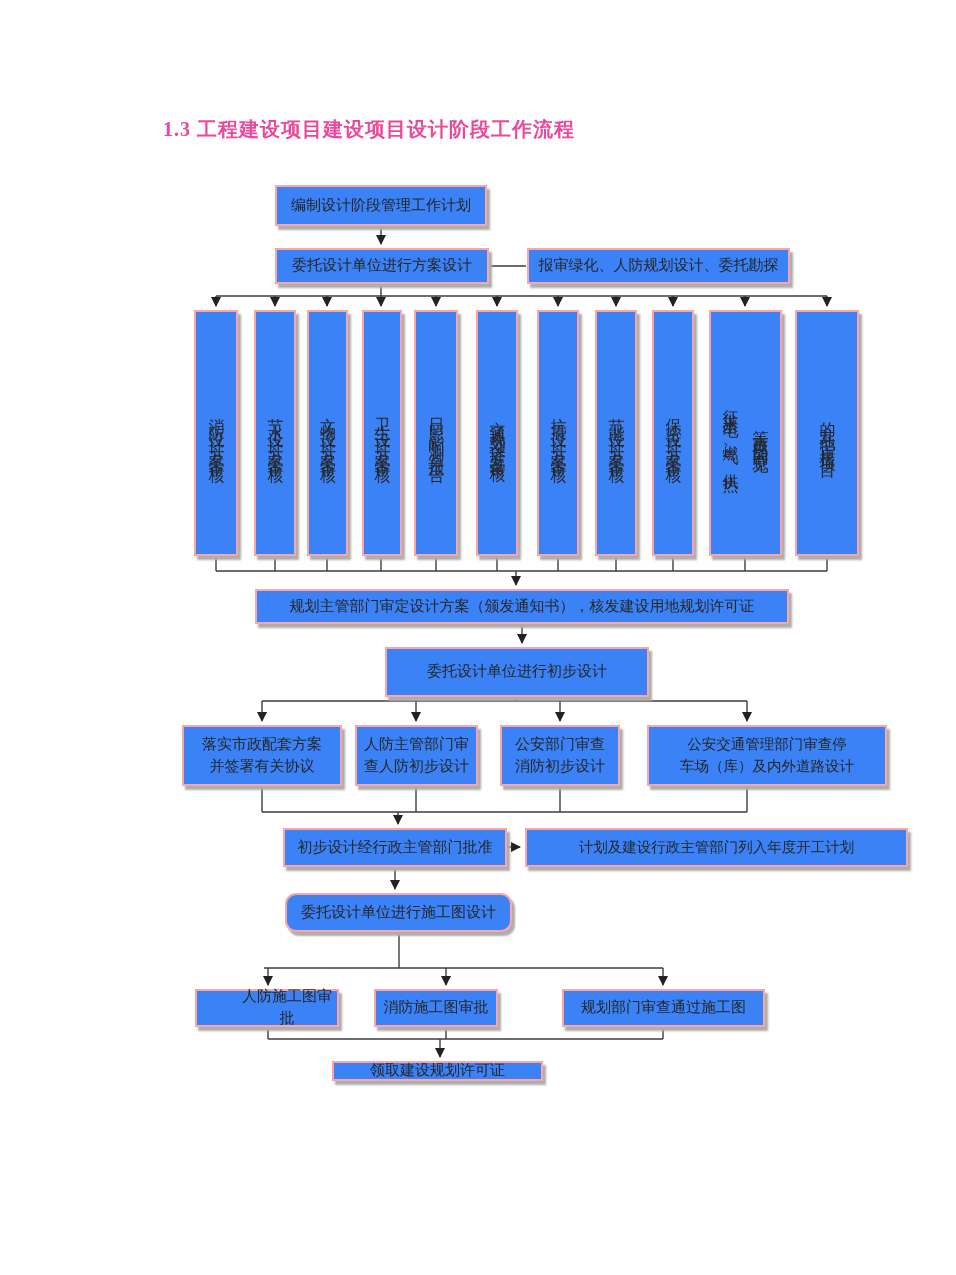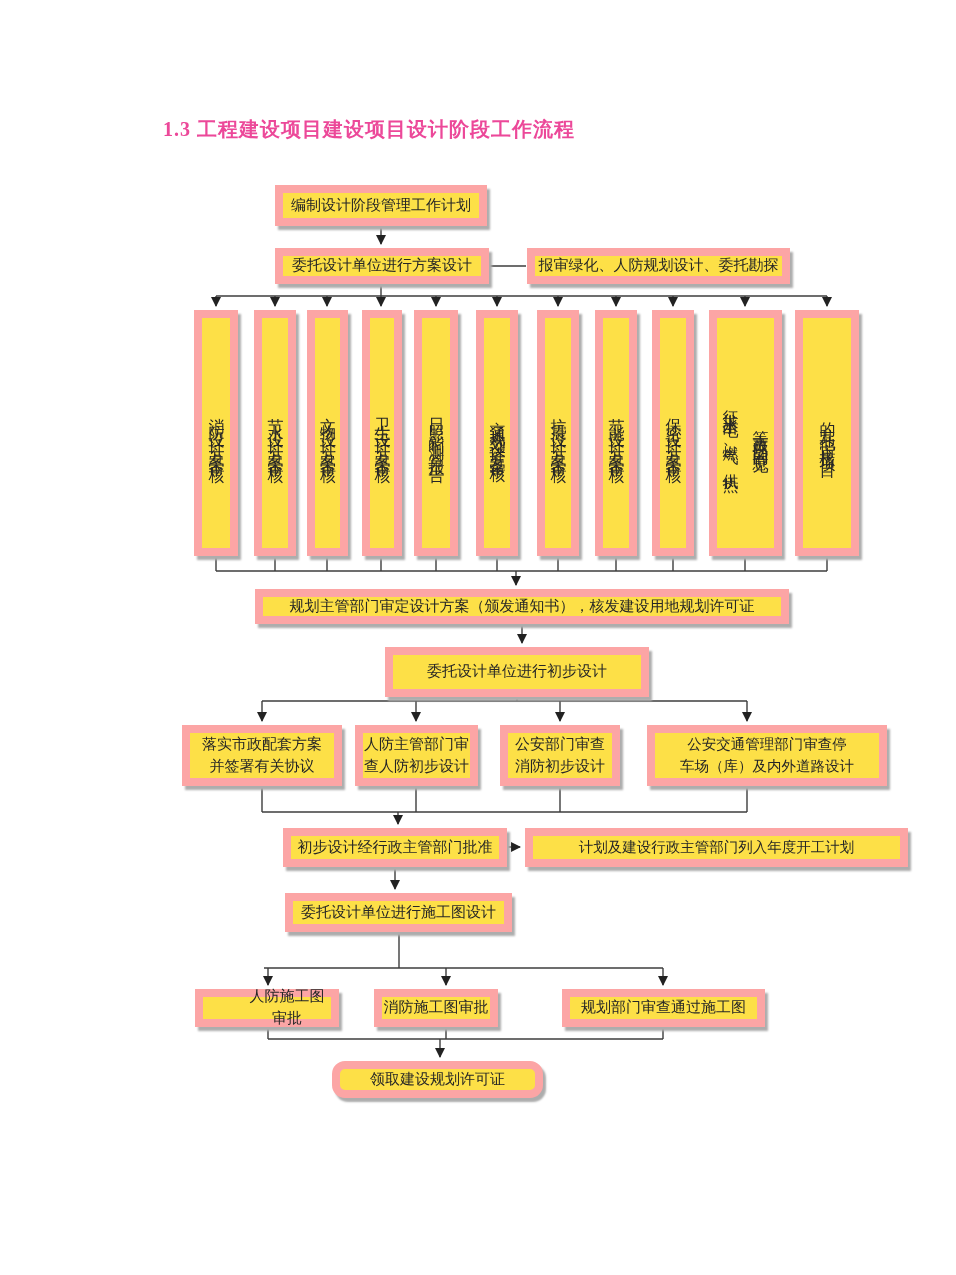--- a/index.html
+++ b/index.html
@@ -8,22 +8,22 @@
     font-family:"Liberation Serif","DejaVu Serif",serif;
     color:#222;
   }
   .page-title{
     position:absolute;left:163px;top:116px;
     font-size:20px;font-weight:bold;color:#ec4899;letter-spacing:1px;
     white-space:nowrap;
   }
   .connectors{position:absolute;left:0;top:0;width:956px;height:1275px;}
   .box{
-    position:absolute;background:#fde047;
-    border:8px solid #fca5a5;
+    position:absolute;background:#3b82f6;
+    border:2px solid #fca5a5;
     box-shadow:3px 4px 2px #adadad;
     box-sizing:border-box;
     display:flex;align-items:center;justify-content:center;
     text-align:center;font-size:15px;line-height:1.45;color:#262626;
     white-space:pre-line;
   }
   .vcol{
     writing-mode:vertical-lr;
     letter-spacing:7px;font-size:16px;line-height:1.3;
     padding:6px 0;
@@ -143,19 +143,19 @@
 <div class="box" style="left:355px;top:725px;width:123px;height:61px;">人防主管部门审
 查人防初步设计</div>
 <div class="box" style="left:500px;top:725px;width:120px;height:61px;">公安部门审查
 消防初步设计</div>
 <div class="box small" style="left:647px;top:725px;width:240px;height:61px;">公安交通管理部门审查停
 车场（库）及内外道路设计</div>
 
 <div class="box" style="left:283px;top:828px;width:224px;height:39px;">初步设计经行政主管部门批准</div>
 <div class="box small" style="left:525px;top:828px;width:383px;height:39px;">计划及建设行政主管部门列入年度开工计划</div>
 
-<div class="box" style="left:285px;top:893px;width:227px;height:39px;">委托设计单位进行施工图设计</div>
+<div class="box" style="left:285px;top:893px;width:227px;height:39px;border-radius:11px;">委托设计单位进行施工图设计</div>
 
 <div class="box" style="left:195px;top:989px;width:144px;height:38px;padding-left:40px;">人防施工图审批</div>
 <div class="box" style="left:374px;top:989px;width:124px;height:38px;">消防施工图审批</div>
 <div class="box" style="left:562px;top:989px;width:203px;height:38px;">规划部门审查通过施工图</div>
 
-<div class="box" style="left:332px;top:1061px;width:211px;height:37px;border-radius:13px;">领取建设规划许可证</div>
+<div class="box" style="left:332px;top:1061px;width:211px;height:20px;">领取建设规划许可证</div>
 
 </body></html>

